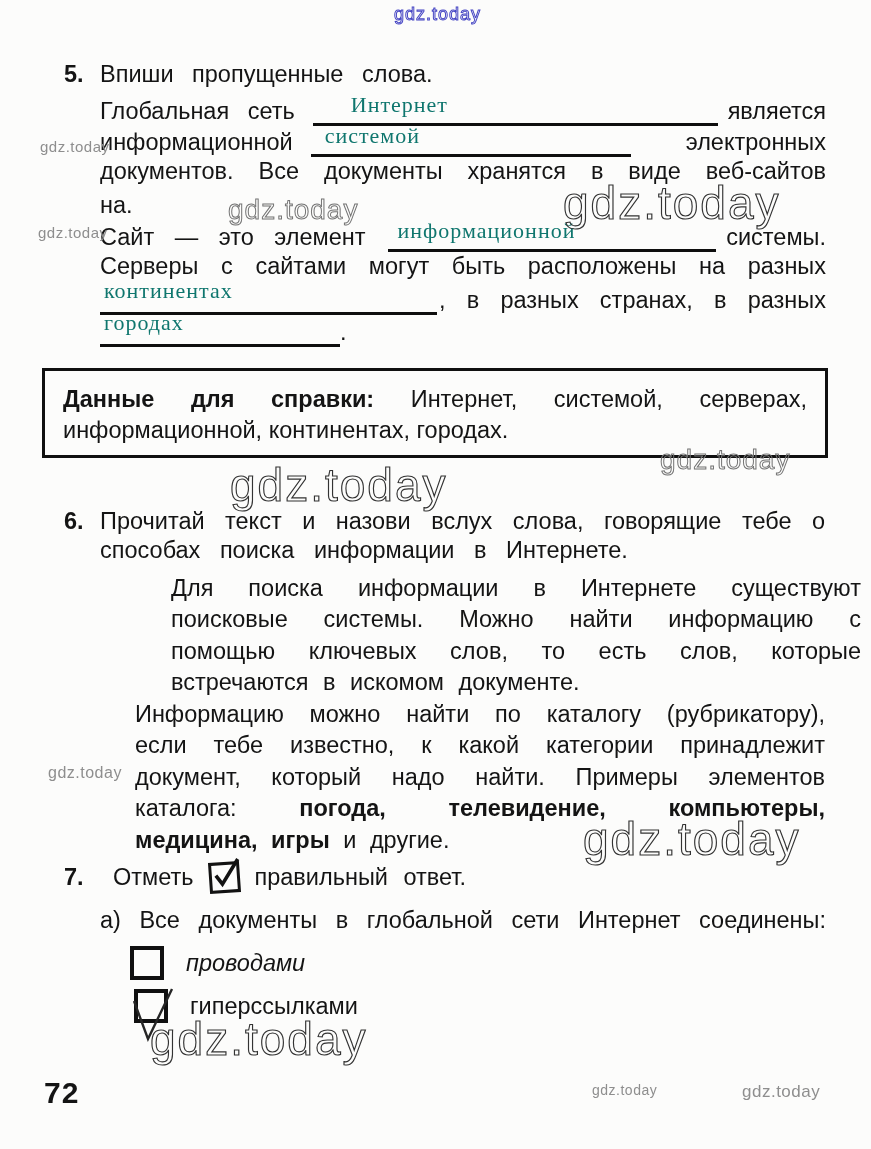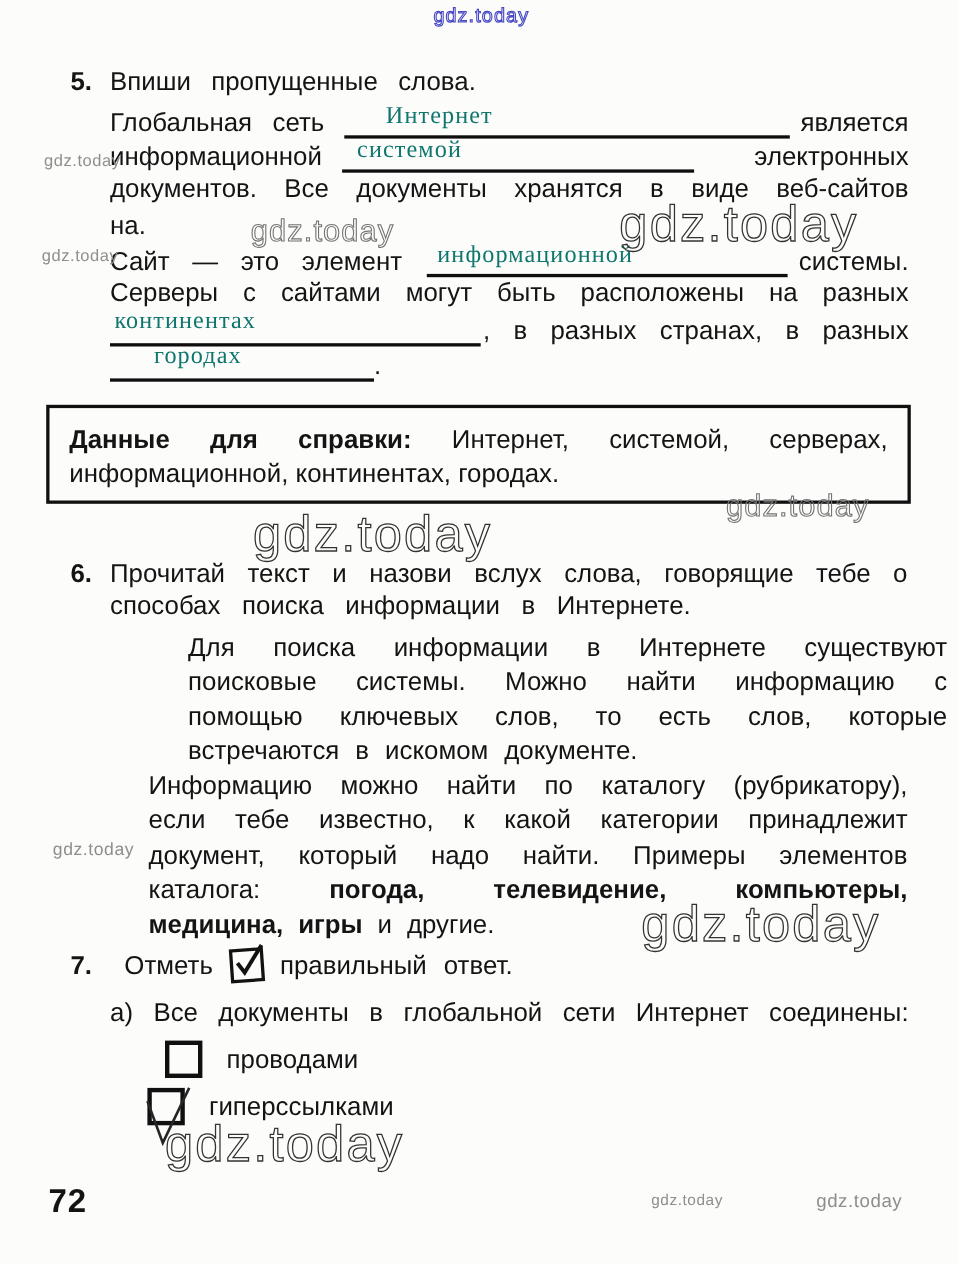--- a/index.html
+++ b/index.html
@@ -135,21 +135,21 @@
 
   <div class="tline frow">
     <span class="blank" style="width:337px;">
       <span class="answer" style="left:4px;bottom:7px;">континентах</span>
     </span>
     <span class="grow just" style="margin-left:2px;">, в разных странах, в разных</span>
   </div>
 
   <div class="tline frow">
     <span class="blank" style="width:240px;">
-      <span class="answer" style="left:4px;bottom:7px;margin-left:36px;">городах</span>
+      <span class="answer" style="left:4px;bottom:7px;">городах</span>
     </span>
     <span>.</span>
   </div>
 </div>
 
 <div class="abs refbox">
   <div class="refline just">
     <span class="b">Данные для справки:</span>
     <span>Интернет, системой, серверах,</span>
   </div>
@@ -194,21 +194,21 @@
   <span class="checkglyph">
     <svg width="34" height="36">
       <polyline points="6,18 12,27 29,3" fill="none" stroke="#121212" stroke-width="3.6"></polyline>
     </svg>
   </span>
   <span style="word-spacing:9px;">правильный ответ.</span>
 </div>
 
 <div class="abs tline just" style="left:100px;top:906px;width:726px;">а) Все документы в глобальной сети Интернет соединены:</div>
 
-<div class="abs optrow" style="left:150px;top:946px;">
+<div class="abs optrow" style="left:130px;top:946px;font-style:italic;">
   <span class="optbox"></span>
   <span class="optlabel">проводами</span>
 </div>
 
 <div class="abs optrow" style="left:134px;top:989px;">
   <span class="optbox">
     <svg class="pencheck" width="64" height="70">
       <polyline points="14,20 28,58 52,8" fill="none" stroke="#262626" stroke-width="2.4"></polyline>
     </svg>
   </span>

